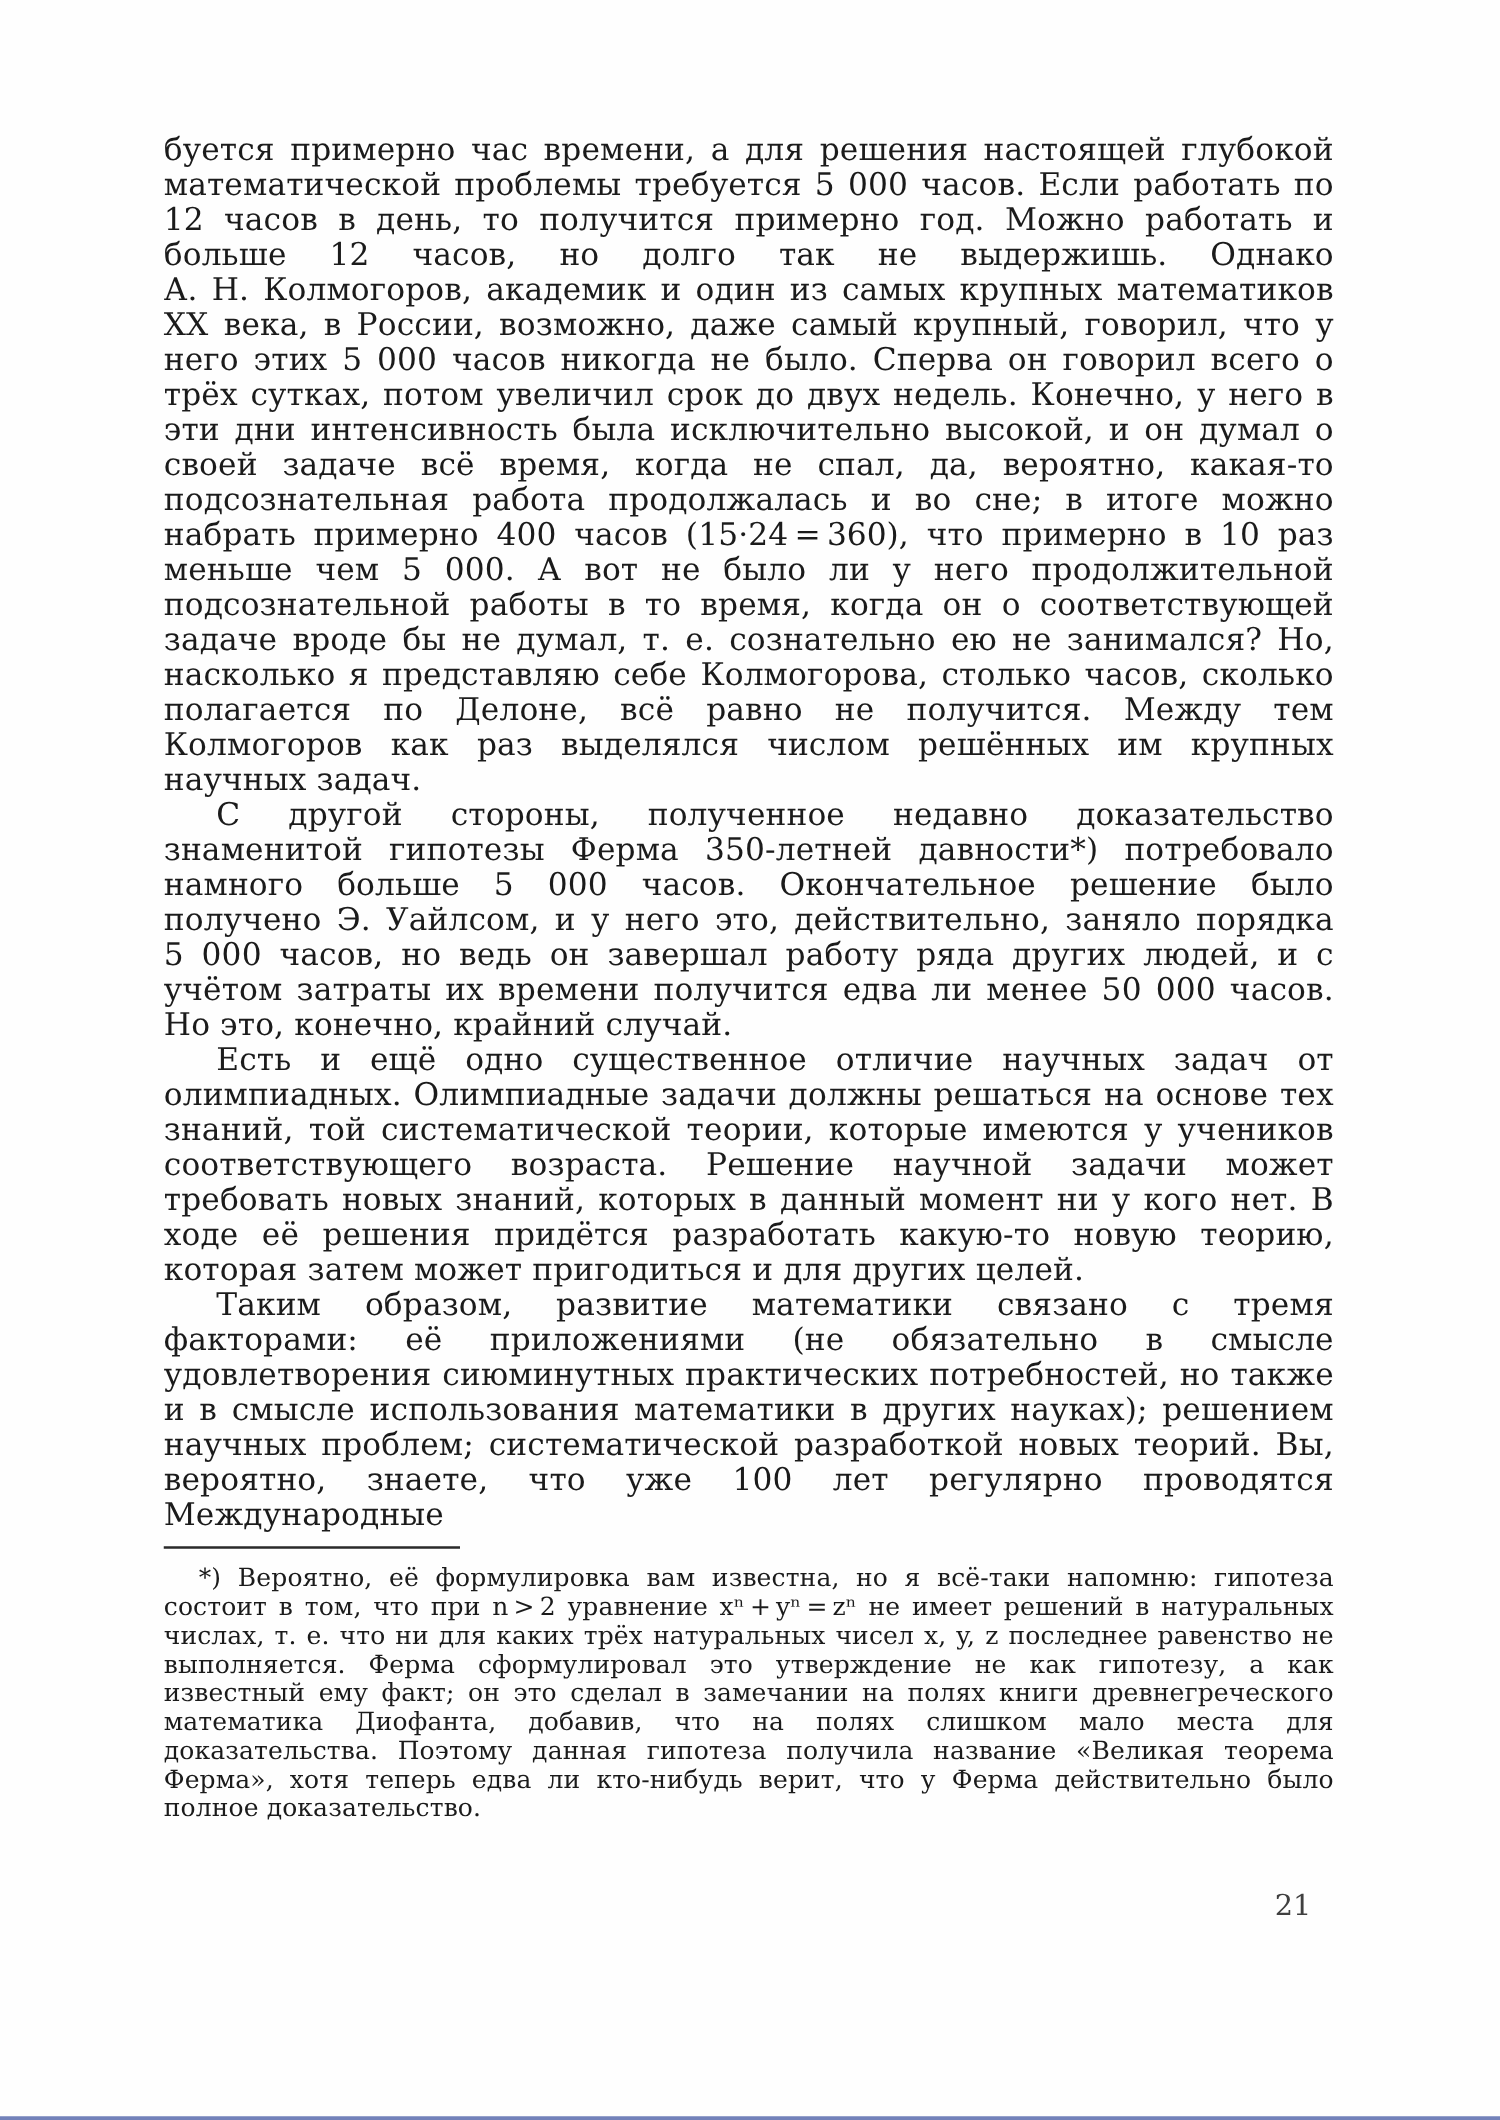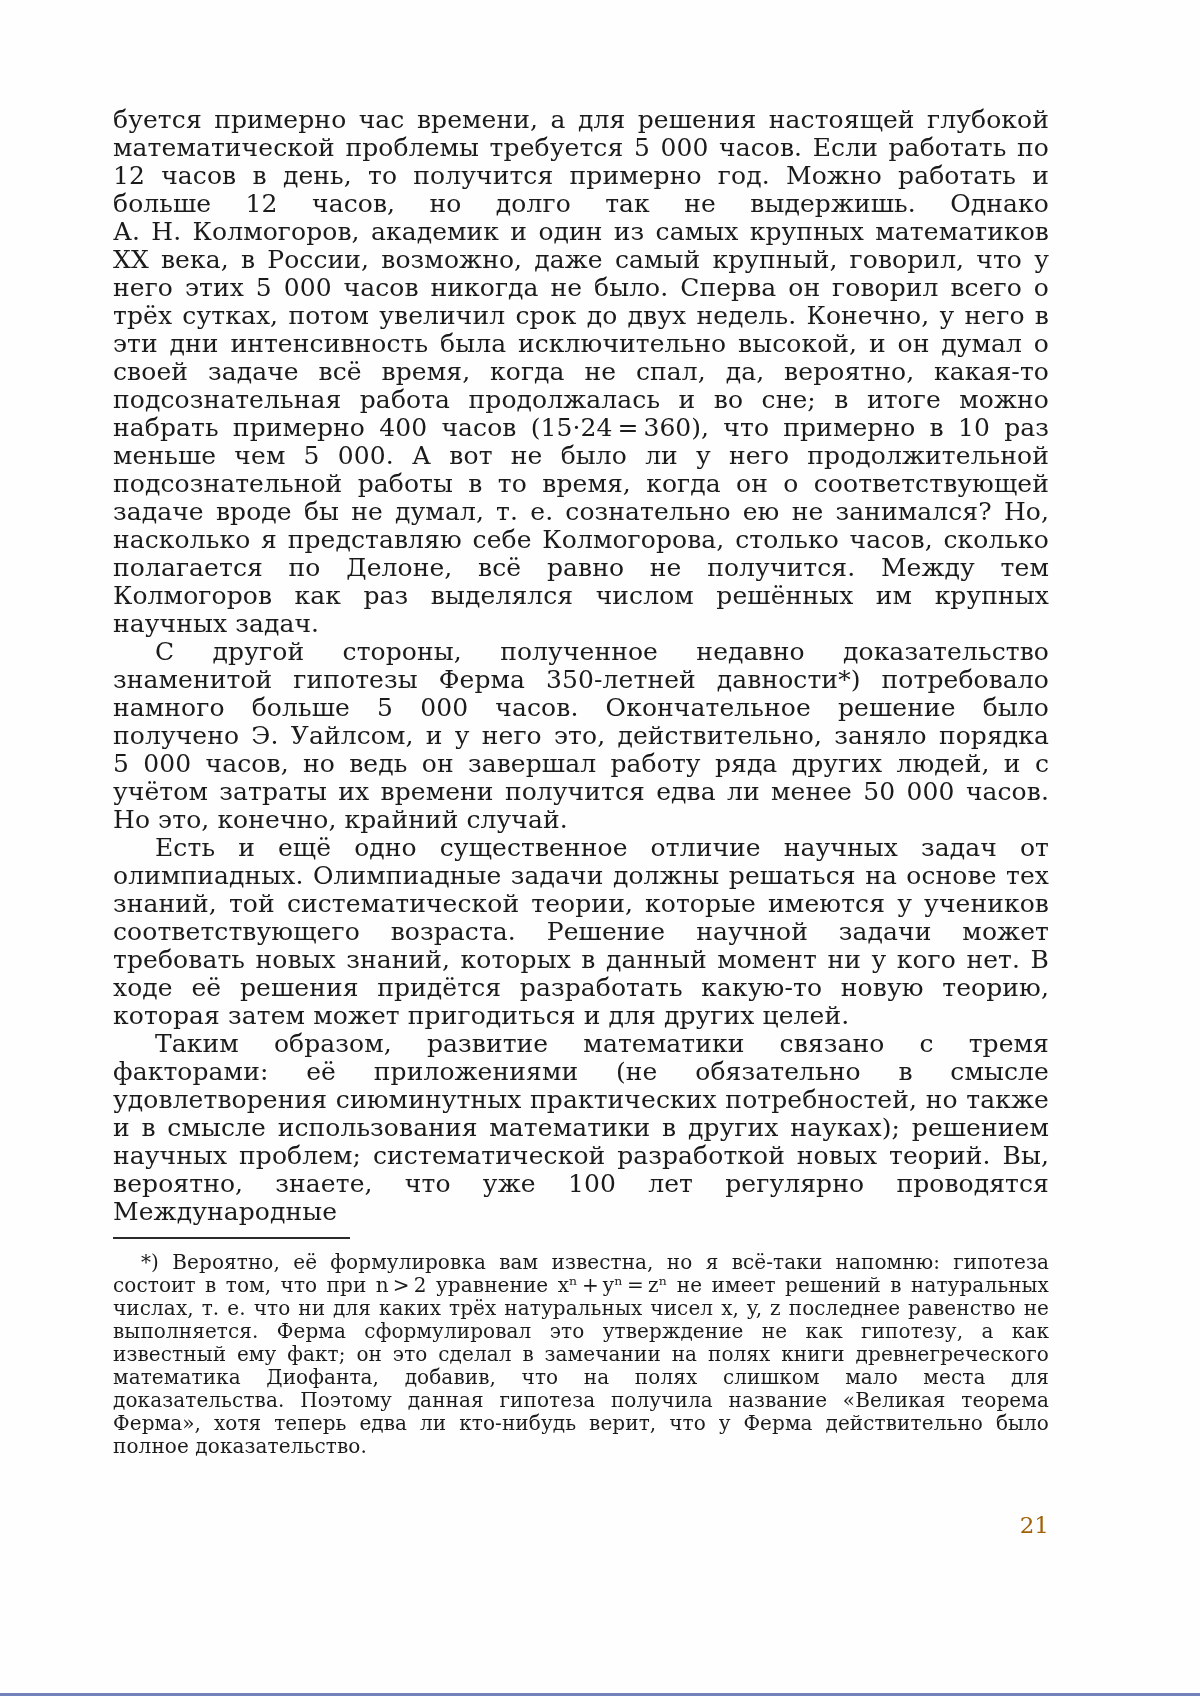--- a/index.html
+++ b/index.html
@@ -11,21 +11,21 @@
     width: 1200px;
     height: 1696px;
     background: #fefefe;
     color: #1b1b1b;
     overflow: hidden;
     font-family: "DejaVu Serif", "Liberation Serif", serif;
   }
 
   .content {
     position: absolute;
-    left: 113px;
+    left: 131px;
     top: 106px;
     width: 936px;
     height: 1352px;
     display: flex;
     flex-direction: column;
     justify-content: flex-end;
   }
 
   .text-block {
     font-size: 25px;
@@ -62,21 +62,21 @@
   .seg-math { }
 
   .page-number {
     position: absolute;
     top: 1512px;
     left: 113px;
     width: 936px;
     text-align: right;
     font-size: 23px;
     line-height: 26px;
-    color: #a16207;
+    color: #404040;
   }
 
   .bottom-edge {
     position: absolute;
     left: 0;
     right: 0;
     bottom: 0;
     height: 3px;
     background: #5b6cae;
     opacity: 0.85;

